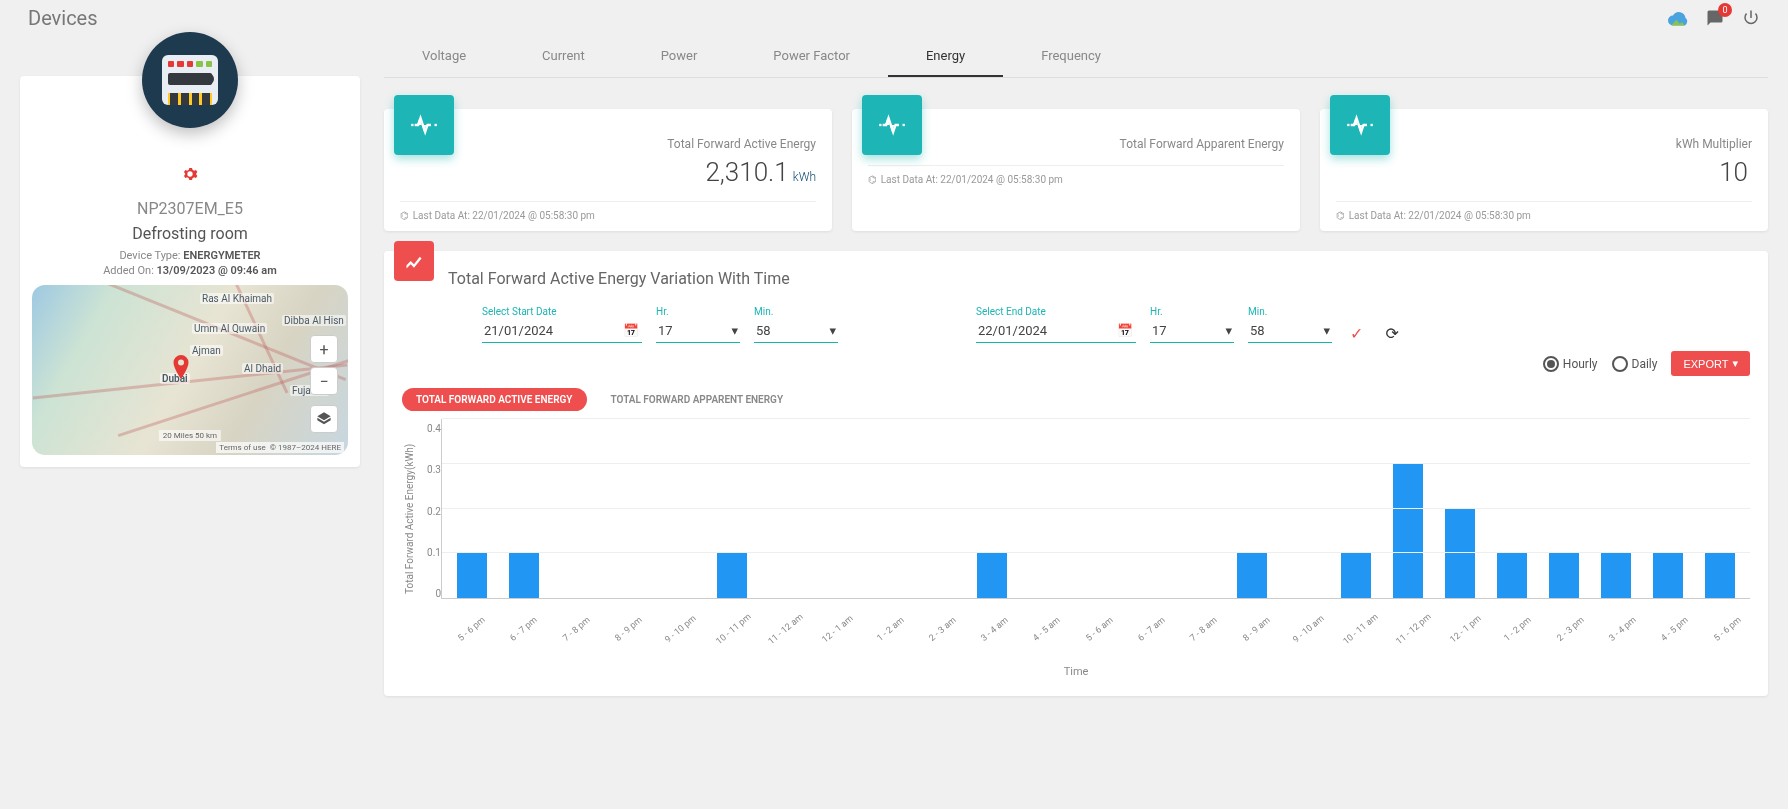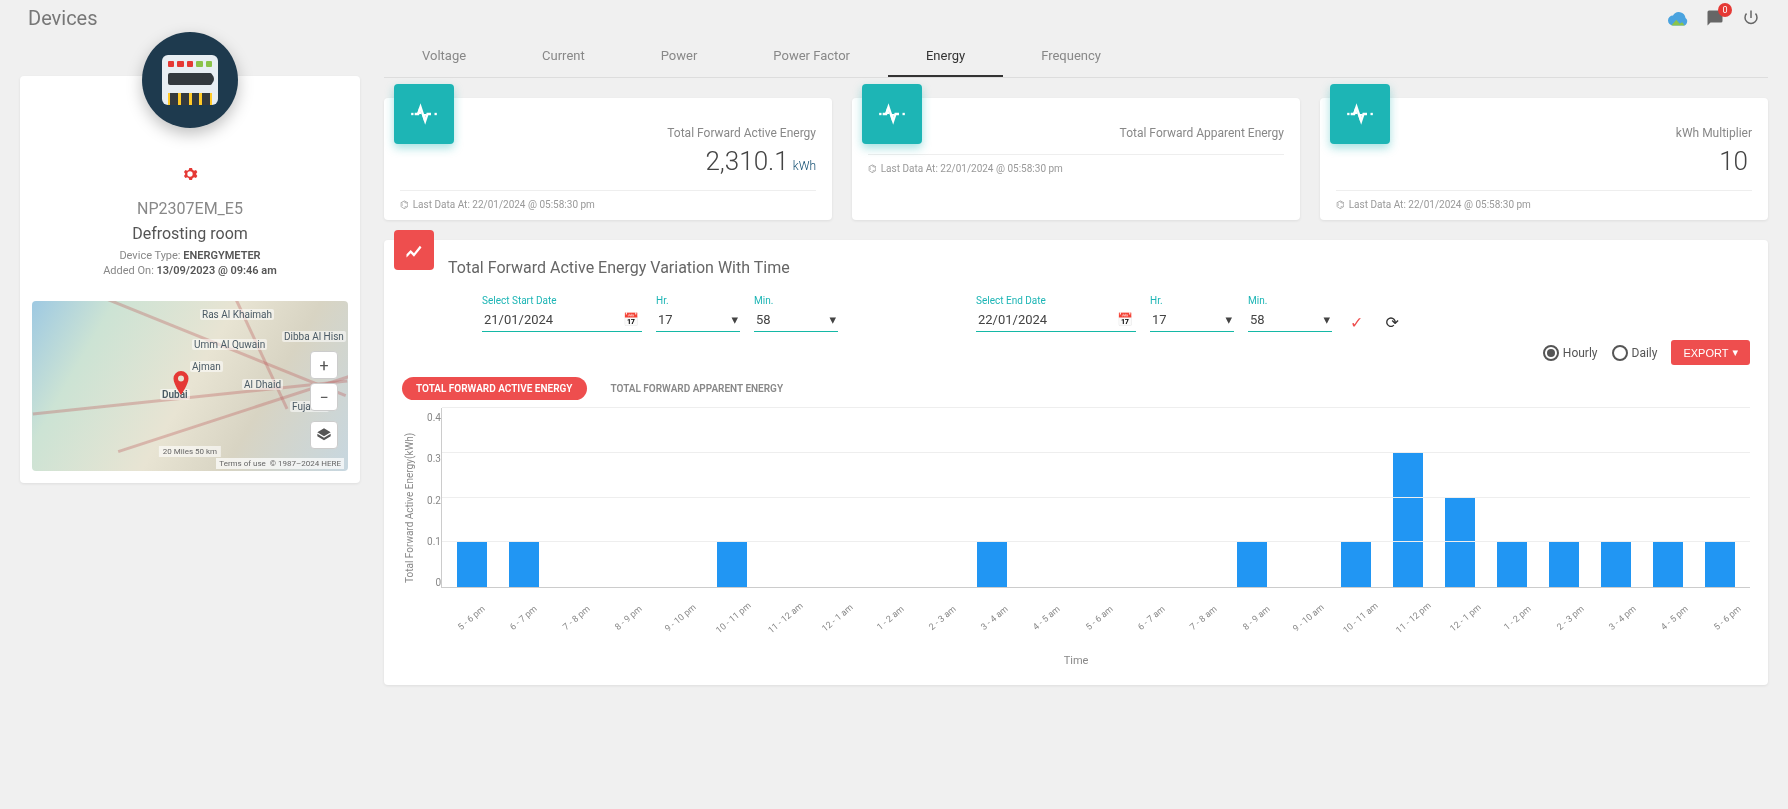--- a/index.html
+++ b/index.html
@@ -21,33 +21,33 @@
 .meter-leds .g { background: #8bc34a; }
 .meter-screen { position: absolute; top: 18px; left: 6px; right: 6px; height: 12px; background: #33393e; border-radius: 2px; }
 .meter-circle { position: absolute; right: 4px; top: 18px; width: 12px; height: 12px; border-radius: 50%; background: #33393e; }
 .meter-strip { position: absolute; bottom: 0; left: 6px; right: 6px; height: 12px; background: #ffca28; display:flex; gap:3px; padding:0 2px;}
 .meter-strip span {flex:1; background:#33393e;}
 .gear-btn { color: #e53935; font-size: 16px; cursor: pointer; display:inline-block; margin-bottom:8px;}
 .dev-id { color: #888; font-size: 16px; margin: 6px 0; }
 .dev-name { font-size: 16px; color: #555; margin-bottom: 6px; font-weight: 400;}
 .dev-meta { font-size: 11px; color: #888; margin-bottom: 2px; }
 .dev-meta b { color: #555; font-weight: 600;}
-.map { height: 170px; margin-top: 24px; position: relative; background: linear-gradient(120deg, #9ec9e2 0%, #cce3d4 20%, #e8e4d3 50%, #d8d4c3 70%, #c7d7e0 100%); border-radius: 4px; overflow: hidden;}
+.map { height: 170px; margin-top: 8px; position: relative; background: linear-gradient(120deg, #9ec9e2 0%, #cce3d4 20%, #e8e4d3 50%, #d8d4c3 70%, #c7d7e0 100%); border-radius: 13px; overflow: hidden;}
 .map-road { position:absolute; background: rgba(188, 95, 95, 0.35); height:3px; }
 .map-label { position:absolute; font-size:10px; color:#4a5a65; background:rgba(255,255,255,0.55); padding:0 2px; border-radius:2px; }
 .map-pin { position:absolute; left:140px; top:70px; color:#e53935; font-size:22px; }
 .map-ctrl { position:absolute; right:10px; background:#fff; border:1px solid #ccc; border-radius:4px; width:28px; display:flex; align-items:center; justify-content:center; font-size:16px; cursor:pointer; color:#555;}
 .map-ctrl.z-in { top:50px; height:28px;}
 .map-ctrl.z-out { top:82px; height:28px;}
 .map-ctrl.layers { top:120px; height:28px;}
 .map-attrib { position:absolute; bottom:2px; right:4px; font-size:8px; color:#666; background:rgba(255,255,255,0.7); padding:1px 3px; }
 .map-scale { position:absolute; bottom:14px; left:50%; transform:translateX(-50%); font-size:8px; color:#666; background:rgba(255,255,255,0.6); padding:1px 4px; }
 
 .main { flex: 1; }
-.tabs { display: flex; border-bottom: 1px solid #ddd; margin-bottom: 20px; }
+.tabs { display: flex; border-bottom: 1px solid #ddd; margin-bottom: 31px; }
 .tab { padding: 12px 38px; font-size: 13px; color: #888; cursor: pointer; border-bottom: 2px solid transparent; }
 .tab.active { color: #333; border-bottom-color: #333; }
 
 .stat-row { display: flex; gap: 20px; margin-bottom: 20px; }
 .stat-card { flex: 1; position: relative; padding: 28px 16px 10px; min-height: 110px;}
 .stat-icon { position: absolute; left: 10px; top: -14px; width: 60px; height: 60px; background: #1db5b5; border-radius: 4px; display:flex; align-items:center; justify-content:center; box-shadow:0 4px 10px rgba(29,181,181,0.4);}
 .stat-icon svg { fill:#fff; }
 .stat-label { text-align: right; font-size: 12px; color: #888; }
 .stat-value { text-align: right; font-size: 26px; color: #444; margin-top: 6px; font-weight: 300;}
 .stat-unit { font-size: 12px; color: #0c4a6e; margin-left: 4px; }

